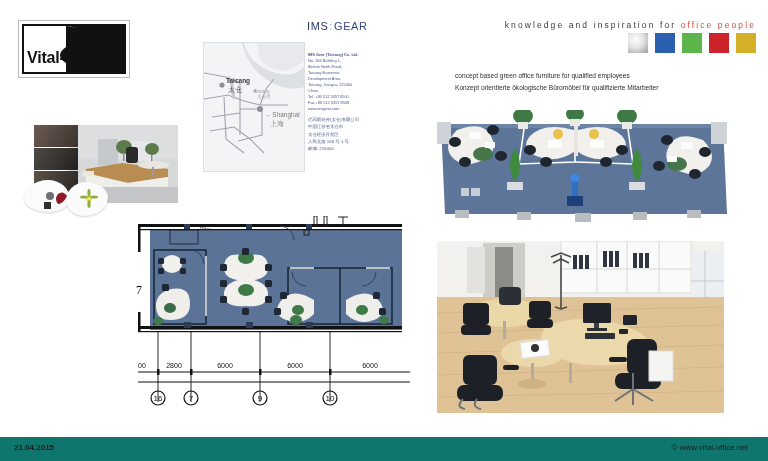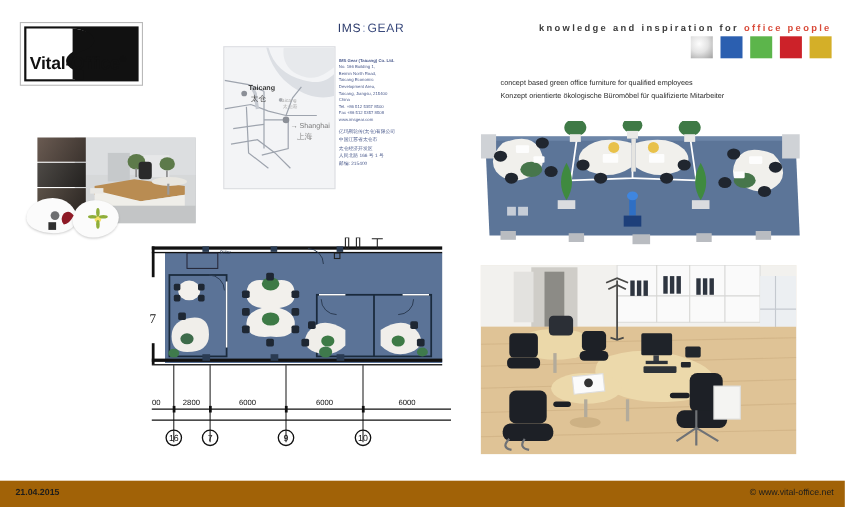--- a/index.html
+++ b/index.html
@@ -25,21 +25,21 @@
   .map-taicang-cn{left:24px;top:42px;font-size:7px;color:#4a4a4a;}
   .map-shanghai{left:60px;top:68px;font-size:6.5px;color:#7b7b7b;}
   .map-shanghai-cn{left:66px;top:76px;font-size:7px;color:#8a8a8a;}
   .map-small{left:50px;top:46px;font-size:4.5px;color:#a8a8a8;}
   .map-small2{left:53px;top:51px;font-size:4.5px;color:#a8a8a8;}
 
   .addr{position:absolute;left:308px;top:52px;width:70px;color:#4a5a8c;font-size:3.9px;line-height:1.55;}
   .addr .l1{font-weight:bold;}
   .addr-cn{position:absolute;left:308px;top:116px;width:70px;color:#4a5a8c;font-size:4.4px;line-height:1.65;}
 
-  .slogan{position:absolute;right:12px;top:20px;font-size:8.5px;letter-spacing:2.1px;color:#3c3c3c;white-space:nowrap;font-weight:bold;}
+  .slogan{position:absolute;right:12px;top:20px;font-size:8.5px;letter-spacing:2.1px;color:#3c3c3c;white-space:nowrap;font-weight:normal;}
   .slogan .accent{color:#d94b3a;}
   .swatches{position:absolute;right:12px;top:33px;display:flex;gap:7px;}
   .sw{width:20px;height:20px;}
   .sw.silver{background:radial-gradient(circle at 38% 34%,#fdfdfd 0%,#e3e3e3 45%,#9e9e9e 100%);}
 
   
   .concept{position:absolute;left:455px;top:70px;font-size:6.6px;color:#2e2e2e;line-height:1.75;}
 
   
   .collage{position:absolute;left:20px;top:112px;width:170px;height:105px;}
@@ -60,23 +60,23 @@
 
   
   .render{position:absolute;left:437px;top:110px;width:322px;height:120px;background:#ffffff;overflow:hidden;}
   .render svg{display:block;}
 
   
   .photo{position:absolute;left:437px;top:241px;width:287px;height:172px;overflow:hidden;background:#efeae2;}
   .photo svg{display:block;}
 
   
-  .footer{position:absolute;left:0;bottom:0;width:768px;height:24px;background:#a16207;}
+  .footer{position:absolute;left:0;bottom:0;width:768px;height:24px;background:#0f766e;}
   .footer .date{position:absolute;left:14px;top:6px;font-size:8px;color:#1c1c1c;font-weight:bold;}
-  .footer .url{position:absolute;right:10px;top:6px;font-size:8px;color:#1c1c1c;}
+  .footer .url{position:absolute;right:20px;top:6px;font-size:8px;color:#1c1c1c;}
 </style>
 </head>
 <body>
 
 <div class="page">
 
   <div class="logo-box">
     <div class="logo-black"></div>
     <svg class="logo-curve" viewBox="0 0 104 50">
       <path d="M2 2 L42 2 C 62 2, 64 14, 50 20 C 36 26, 34 34, 46 40 L 46 48 L 2 48 Z" fill="#ffffff"></path>

